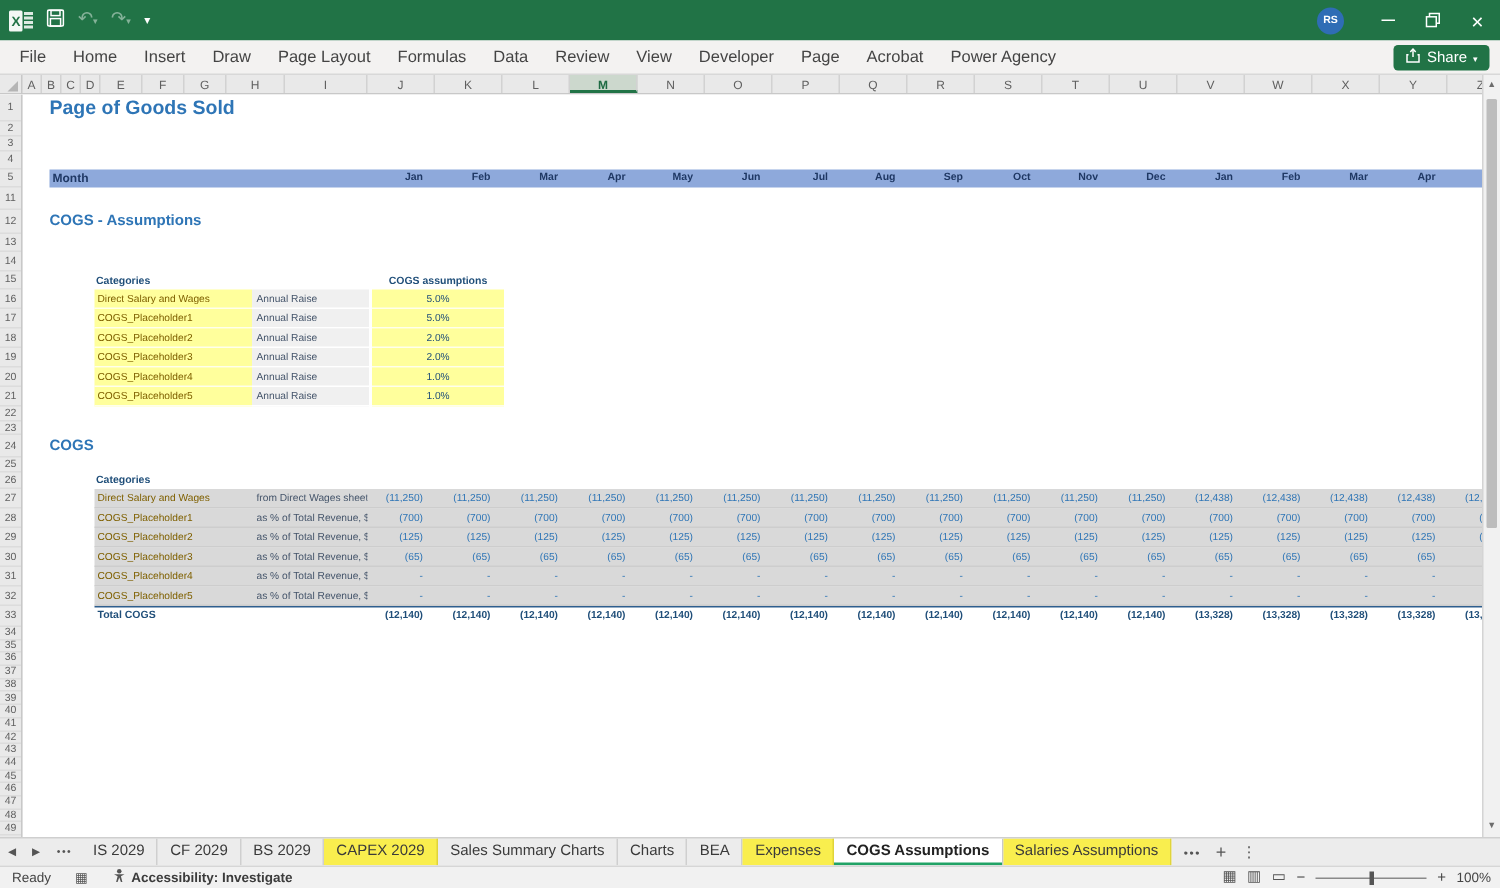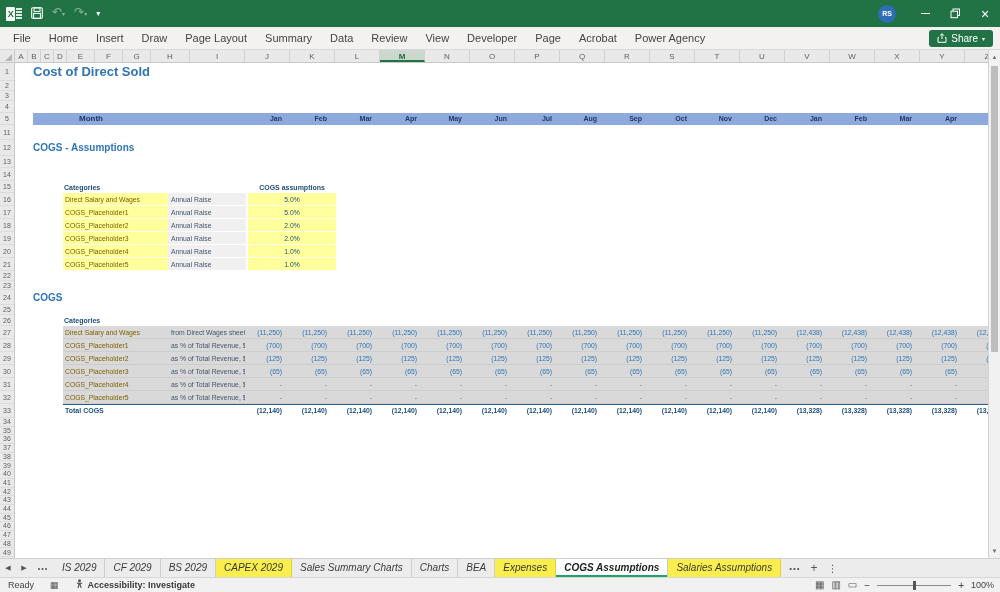--- a/index.html
+++ b/index.html
@@ -57,21 +57,21 @@
   
   .vscroll { position:absolute; left:988px; top:50px; width:12px; height:508px; background:#f1f1f1; border-left:1px solid #d4d4d4; }
   .vs-arrow { position:absolute; left:0; width:11px; height:12px; text-align:center; font-size:6px; color:#6d6d6d; line-height:12px; }
   .vs-thumb { position:absolute; left:2px; top:16px; width:7px; height:286px; background:#bdbdbd; border-radius:1px; }
 
   
   .tabbar { position:absolute; left:0; top:558px; width:1000px; height:19px; background:#ececec; border-top:1px solid #cfcfcf;
             display:flex; align-items:stretch; }
   .tab-nav { width:16px; display:flex; align-items:center; justify-content:center; font-size:7px; color:#555; }
   .tab-more-left { width:22px; display:flex; align-items:center; justify-content:center; font-size:7px; color:#555; letter-spacing:1px; }
-  .sheet-tabs { display:flex; align-items:flex-start; overflow:hidden; max-width:790px;font-style:italic; }
+  .sheet-tabs { display:flex; align-items:flex-start; overflow:hidden; max-width:790px; }
   .sheet-tab { padding:0 8px; font-size:10px; line-height:18px; color:#3a3a3a; white-space:nowrap; border-right:1px solid #cfcfcf; }
   .sheet-tab.yellow { background:#f9ee4e; border-right:1px solid #e0d43a; }
   .sheet-tab.active { background:#fff; font-weight:bold; color:#222; box-shadow:inset 0 -2px 0 #21a366; border-right:1px solid #c9c9c9; }
   .tab-util { display:flex; align-items:center; gap:10px; padding:0 8px; color:#555; }
 
   
   .statusbar { position:absolute; left:0; top:577px; width:1000px; height:15px; background:#f1f1f1; border-top:1px solid #d6d6d6;
                font-size:9px; color:#444; }
   .sb-left { position:absolute; left:8px; top:0; height:14px; display:flex; align-items:center; gap:16px; }
   .sb-acc { display:flex; align-items:center; gap:4px; font-weight:600; color:#3b3b3b; }
@@ -123,21 +123,21 @@
     </div>
   </div>
 
   <div class="menubar">
     <div class="ribbon-tabs" id="ribbon-tabs">
         <div class="ribbon-tab">File</div>
         <div class="ribbon-tab">Home</div>
         <div class="ribbon-tab">Insert</div>
         <div class="ribbon-tab">Draw</div>
         <div class="ribbon-tab">Page Layout</div>
-        <div class="ribbon-tab">Summary</div>
+        <div class="ribbon-tab">Formulas</div>
         <div class="ribbon-tab">Data</div>
         <div class="ribbon-tab">Review</div>
         <div class="ribbon-tab">View</div>
         <div class="ribbon-tab">Developer</div>
         <div class="ribbon-tab">Page</div>
         <div class="ribbon-tab">Acrobat</div>
         <div class="ribbon-tab">Power Agency</div>
       </div>
     <div class="share-btn">
       <span>
@@ -221,40 +221,40 @@
       <div class="gutter-row" style="top: 407.2px; height: 8.7px; line-height: 8.7px;">40</div>
       <div class="gutter-row" style="top: 415.9px; height: 8.7px; line-height: 8.7px;">41</div>
       <div class="gutter-row" style="top: 424.6px; height: 8.7px; line-height: 8.7px;">42</div>
       <div class="gutter-row" style="top: 433.3px; height: 8.7px; line-height: 8.7px;">43</div>
       <div class="gutter-row" style="top: 442px; height: 8.7px; line-height: 8.7px;">44</div>
       <div class="gutter-row" style="top: 450.7px; height: 8.7px; line-height: 8.7px;">45</div>
       <div class="gutter-row" style="top: 459.4px; height: 8.7px; line-height: 8.7px;">46</div>
       <div class="gutter-row" style="top: 468.1px; height: 8.7px; line-height: 8.7px;">47</div>
       <div class="gutter-row" style="top: 476.8px; height: 8.7px; line-height: 8.7px;">48</div>
       <div class="gutter-row" style="top: 485.5px; height: 8.7px; line-height: 8.7px;">49</div>
-      <div class="page-title" style="top: 1px;">Cost of Direct Sold</div>
+      <div class="page-title" style="top: 1px;">Page of Goods Sold</div>
       <div class="cellnum" style="top: 38px; height: 12px; line-height: 12px; left: 245px; font-size: 7px; font-weight: bold; color: rgb(255, 255, 255);">2025</div>
       <div class="cellnum" style="top: 38px; height: 12px; line-height: 12px; left: 290px; font-size: 7px; font-weight: bold; color: rgb(255, 255, 255);">2025</div>
       <div class="cellnum" style="top: 38px; height: 12px; line-height: 12px; left: 335px; font-size: 7px; font-weight: bold; color: rgb(255, 255, 255);">2025</div>
       <div class="cellnum" style="top: 38px; height: 12px; line-height: 12px; left: 380px; font-size: 7px; font-weight: bold; color: rgb(255, 255, 255);">2025</div>
       <div class="cellnum" style="top: 38px; height: 12px; line-height: 12px; left: 425px; font-size: 7px; font-weight: bold; color: rgb(255, 255, 255);">2025</div>
       <div class="cellnum" style="top: 38px; height: 12px; line-height: 12px; left: 470px; font-size: 7px; font-weight: bold; color: rgb(255, 255, 255);">2025</div>
       <div class="cellnum" style="top: 38px; height: 12px; line-height: 12px; left: 515px; font-size: 7px; font-weight: bold; color: rgb(255, 255, 255);">2025</div>
       <div class="cellnum" style="top: 38px; height: 12px; line-height: 12px; left: 560px; font-size: 7px; font-weight: bold; color: rgb(255, 255, 255);">2025</div>
       <div class="cellnum" style="top: 38px; height: 12px; line-height: 12px; left: 605px; font-size: 7px; font-weight: bold; color: rgb(255, 255, 255);">2025</div>
       <div class="cellnum" style="top: 38px; height: 12px; line-height: 12px; left: 650px; font-size: 7px; font-weight: bold; color: rgb(255, 255, 255);">2025</div>
       <div class="cellnum" style="top: 38px; height: 12px; line-height: 12px; left: 695px; font-size: 7px; font-weight: bold; color: rgb(255, 255, 255);">2025</div>
       <div class="cellnum" style="top: 38px; height: 12px; line-height: 12px; left: 740px; font-size: 7px; font-weight: bold; color: rgb(255, 255, 255);">2025</div>
       <div class="cellnum" style="top: 38px; height: 12px; line-height: 12px; left: 785px; font-size: 7px; font-weight: bold; color: rgb(255, 255, 255);">2026</div>
       <div class="cellnum" style="top: 38px; height: 12px; line-height: 12px; left: 830px; font-size: 7px; font-weight: bold; color: rgb(255, 255, 255);">2026</div>
       <div class="cellnum" style="top: 38px; height: 12px; line-height: 12px; left: 875px; font-size: 7px; font-weight: bold; color: rgb(255, 255, 255);">2026</div>
       <div class="cellnum" style="top: 38px; height: 12px; line-height: 12px; left: 920px; font-size: 7px; font-weight: bold; color: rgb(255, 255, 255);">2026</div>
       <div class="cellnum" style="top: 38px; height: 12px; line-height: 12px; left: 965px; font-size: 7px; font-weight: bold; color: rgb(255, 255, 255);">2026</div>
       <div class="band" style="top: 50px; height: 12px; background: rgb(142, 169, 219); line-height: 12px;">
-        <div class="band-label" style="color: rgb(31, 56, 100); margin-left: 44px;">Month</div>
+        <div class="band-label" style="color: rgb(31, 56, 100);">Month</div>
       </div>
       <div class="cellnum" style="top: 50px; height: 12px; line-height: 12px; left: 245px; font-size: 7px; font-weight: bold; color: rgb(31, 56, 100);">Jan</div>
       <div class="cellnum" style="top: 50px; height: 12px; line-height: 12px; left: 290px; font-size: 7px; font-weight: bold; color: rgb(31, 56, 100);">Feb</div>
       <div class="cellnum" style="top: 50px; height: 12px; line-height: 12px; left: 335px; font-size: 7px; font-weight: bold; color: rgb(31, 56, 100);">Mar</div>
       <div class="cellnum" style="top: 50px; height: 12px; line-height: 12px; left: 380px; font-size: 7px; font-weight: bold; color: rgb(31, 56, 100);">Apr</div>
       <div class="cellnum" style="top: 50px; height: 12px; line-height: 12px; left: 425px; font-size: 7px; font-weight: bold; color: rgb(31, 56, 100);">May</div>
       <div class="cellnum" style="top: 50px; height: 12px; line-height: 12px; left: 470px; font-size: 7px; font-weight: bold; color: rgb(31, 56, 100);">Jun</div>
       <div class="cellnum" style="top: 50px; height: 12px; line-height: 12px; left: 515px; font-size: 7px; font-weight: bold; color: rgb(31, 56, 100);">Jul</div>
       <div class="cellnum" style="top: 50px; height: 12px; line-height: 12px; left: 560px; font-size: 7px; font-weight: bold; color: rgb(31, 56, 100);">Aug</div>
       <div class="cellnum" style="top: 50px; height: 12px; line-height: 12px; left: 605px; font-size: 7px; font-weight: bold; color: rgb(31, 56, 100);">Sep</div>

